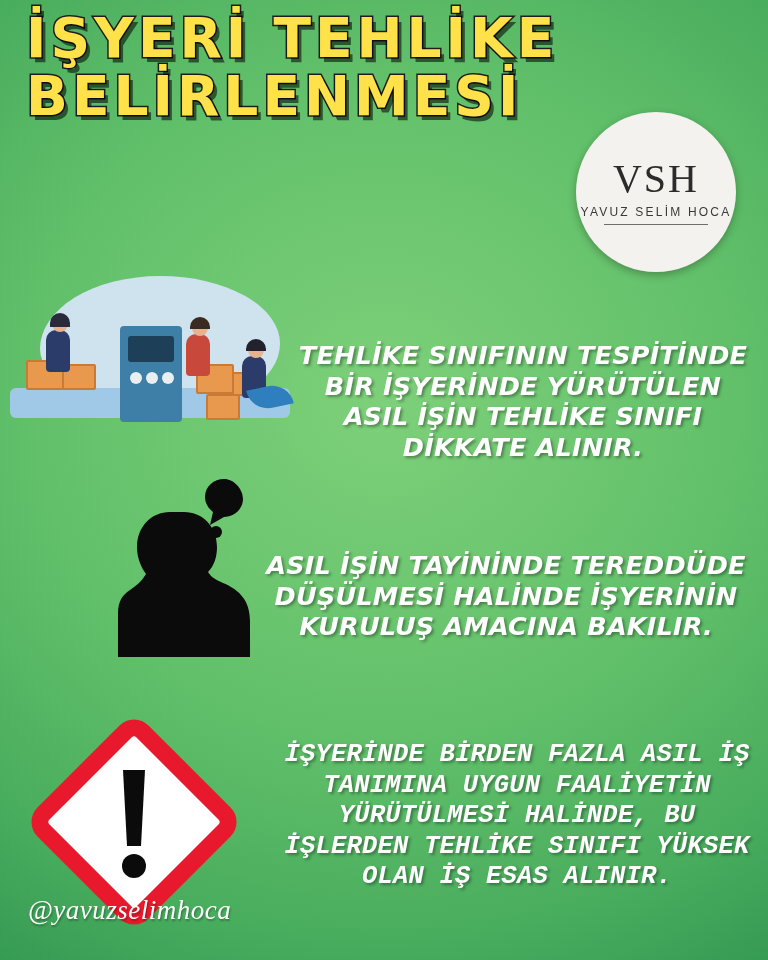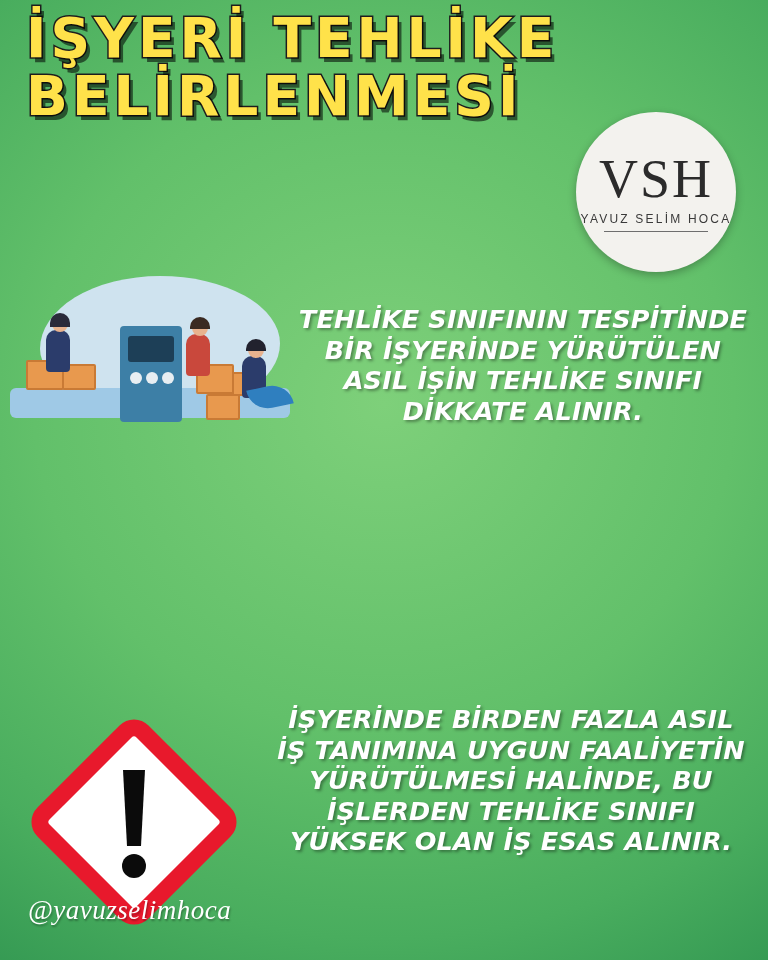--- a/index.html
+++ b/index.html
@@ -51,21 +51,21 @@
     border-radius: 50%;
     background: #f3f2ee;
     box-shadow: 0 3px 8px rgba(0,0,0,0.28);
     display: flex;
     flex-direction: column;
     align-items: center;
     justify-content: center;
   }
   .logo-mark {
     font-family: "Liberation Serif", serif;
-    font-size: 54px;
+    font-size: 40px;
     letter-spacing: 2px;
     color: #2b2b2b;
     font-weight: normal;
     line-height: 1;
     position: relative;
   }
   .logo-sub {
     font-family: "Liberation Sans", sans-serif;
     font-size: 12px;
     letter-spacing: 2.2px;
@@ -88,21 +88,21 @@
   .row-text {
     color: #ffffff;
     font-family: "DejaVu Sans", sans-serif;
     font-weight: bold;
     font-style: italic;
     font-size: 25.5px;
     line-height: 1.2;
     letter-spacing: 0.2px;
     text-shadow: 2px 2px 3px rgba(0,0,0,0.35);
   }
-  .row-text.center { text-align: center; }
+  .row-text.center { text-align: center; margin-top: 36px; }
 
   
   #row1 { left: 0; top: 262px; width: 768px; height: 200px; }
   .factory-scene {
     position: absolute;
     left: 10px;
     top: 6px;
     width: 280px;
     height: 185px;
   }
@@ -184,21 +184,21 @@
   #row1 .row-text { position: absolute; left: 298px; top: 42px; width: 450px; }
 
   
   #row2 { left: 0; top: 470px; width: 768px; height: 200px; }
   .thinker { position: absolute; left: 118px; top: 2px; }
   #row2 .row-text { position: absolute; left: 266px; top: 44px; width: 480px; }
 
   
   #row3 { left: 0; top: 680px; width: 768px; height: 250px; }
   .hazard { position: absolute; left: 28px; top: 36px; }
-  #row3 .row-text { position: absolute; left: 273px; top: 24px; width: 476px; }
+  #row3 .row-text { position: absolute; left: 279px; top: 24px; width: 476px; font-family: Liberation Mono, monospace; }
 
   
   .handle {
     position: absolute;
     left: 28px;
     bottom: 34px;
     font-family: Liberation Serif, serif;
     font-style: italic;
     font-size: 27px;
     color: #ffffff;
@@ -250,20 +250,32 @@
       <div class="person p3">
         <div class="p-body"></div>
           <div class="p-head"></div>
           <div class="p-hair"></div>
       </div>
       <div class="leaf"></div>
     </div>
     <div class="row-text center">TEHLİKE SINIFININ TESPİTİNDE BİR İŞYERİNDE YÜRÜTÜLEN ASIL İŞİN TEHLİKE SINIFI DİKKATE ALINIR.</div>
   </div>
 
+  <div class="row" id="row2">
+    <div class="thinker">
+      <svg width="150" height="185" viewBox="0 0 150 185" aria-hidden="true">
+        <path fill="#0b0b0b" d="M106 7c-10 0-19 7-19 18 0 6 3 11 8 15l-3 13 14-8c10 0 19-8 19-18S116 7 106 7z"></path>
+        <circle fill="#0b0b0b" cx="98" cy="60" r="6"></circle>
+        <circle fill="#0b0b0b" cx="92" cy="74" r="4"></circle>
+        <path fill="#0b0b0b" d="M52 40c-19 0-33 15-33 35 0 11 4 20 9 27-4 7-10 12-16 16-8 5-12 12-12 23v44h132v-36c0-20-10-31-27-38-7-3-12-6-15-11 6-6 9-15 9-25 0-20-14-35-33-35h-14z"></path>
+        <path fill="#0b0b0b" d="M84 96c-8 2-14 8-16 17-1 6 1 11 5 14 5 3 11 1 14-3l10-13-13-15z"></path>
+      </svg>
+    </div>
+    <div class="row-text center">ASIL İŞİN TAYİNİNDE TEREDDÜDE DÜŞÜLMESİ HALİNDE İŞYERİNİN KURULUŞ AMACINA BAKILIR.</div>
+  </div>
 
   <div class="row" id="row3">
     <div class="hazard">
       <svg width="212" height="212" viewBox="0 0 212 212" aria-hidden="true">
         <rect x="36" y="36" width="140" height="140" rx="12" transform="rotate(45 106 106)" fill="#ffffff" stroke="#e8192c" stroke-width="17"></rect>
         <path fill="#0b0b0b" d="M95 54h22l-4 76h-14z"></path>
         <circle fill="#0b0b0b" cx="106" cy="150" r="12"></circle>
       </svg>
     </div>
     <div class="row-text center">İŞYERİNDE BİRDEN FAZLA ASIL İŞ TANIMINA UYGUN FAALİYETİN YÜRÜTÜLMESİ HALİNDE, BU İŞLERDEN TEHLİKE SINIFI YÜKSEK OLAN İŞ ESAS ALINIR.</div>

